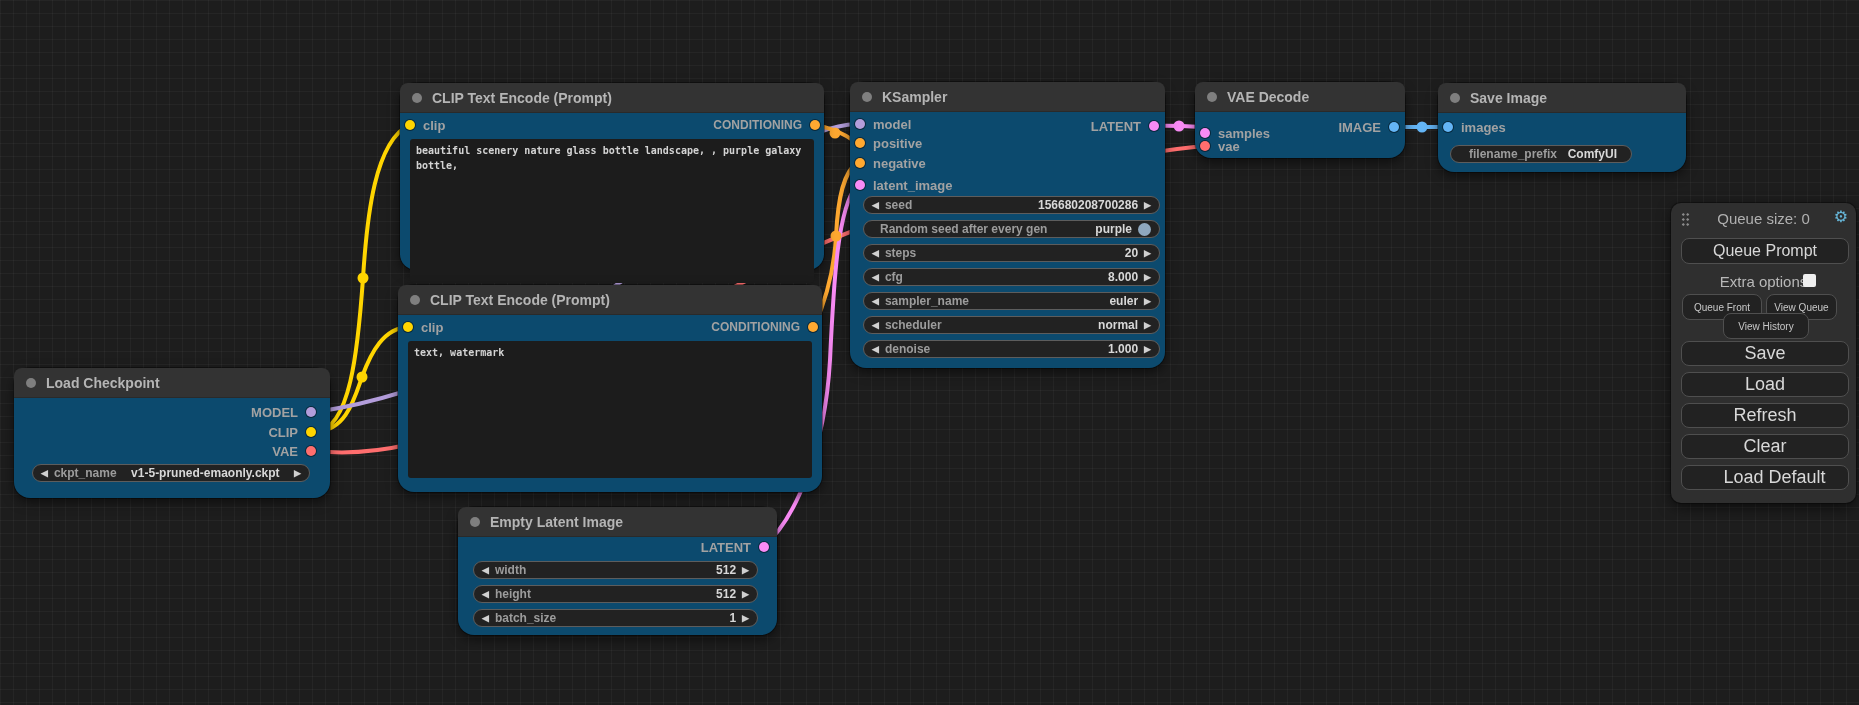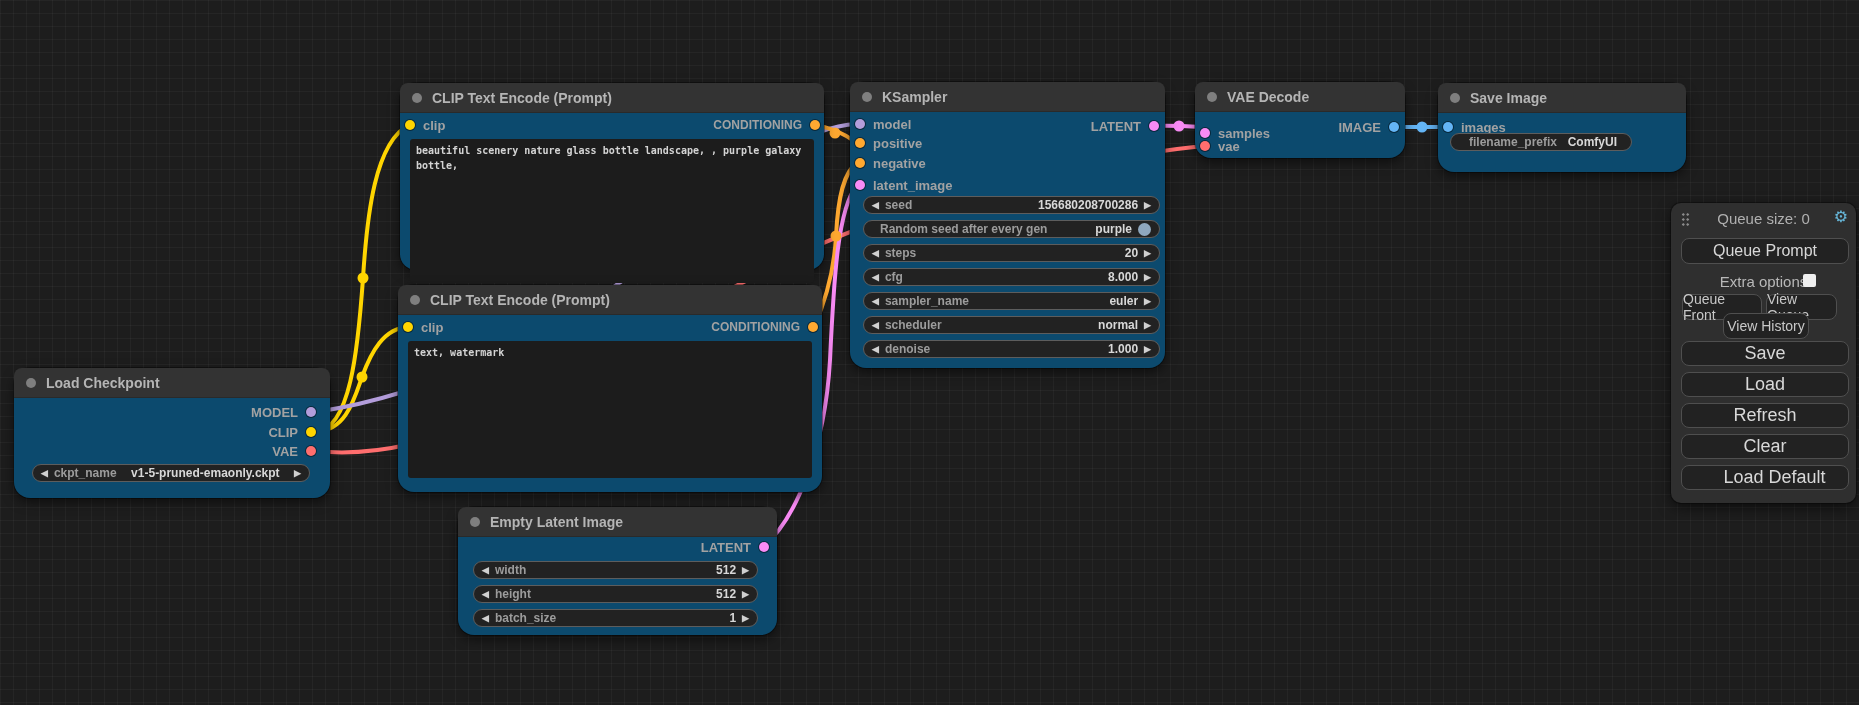--- a/index.html
+++ b/index.html
@@ -73,21 +73,21 @@
   .gear { position:absolute; right:8px; top:4px; font-size:16px; color:#66b6d8; cursor:pointer; }
   .btn {
     position:absolute; left:10px; width:168px; height:25px;
     background:#222222; border:1px solid #4f4f4f; border-radius:8px;
     color:#d8d8d8; font-size:18px; display:flex; align-items:center; justify-content:center;
     cursor:pointer;
   }
   .btn.primary { top:35px; font-size:16px; height:26px; }
   .smallbtn {
     position:absolute; height:26px; background:#222222; border:1px solid #4f4f4f;
-    border-radius:8px; color:#c8c8c8; font-size:14px;
+    border-radius:8px; color:#c8c8c8; font-size:10px;
     display:flex; align-items:center; justify-content:center; cursor:pointer;
   }
   .extra { position:absolute; left:0; top:70px; width:100%; text-align:center; color:#b8b8b8; font-size:15px; }
   .checkbox { position:absolute; left:132px; top:71px; width:13px; height:13px; background:#efefef; border-radius:2px; cursor:pointer; }
 </style>
 </head>
 <body>
 
 <svg class="wires" width="1859" height="705">
 
@@ -294,21 +294,21 @@
 
 <div class="node" style="left:1438px; top:83px; width:248px; height:89px;">
   <div class="ntitle">
     <span class="tdot"></span>
     <span>Save Image</span>
   </div>
   <div class="slot in" style="top:37px;">
     <span class="sdot c-image" style="margin-left:1px;"></span>
     <span>images</span>
   </div>
-  <div class="widget" style="left:12px; top:50px; width:182px;">
+  <div class="widget" style="left:12px; top:62px; width:182px;">
     <span class="wlabel" style="margin-left:10px;">filename_prefix</span>
     <span class="wvalue" style="margin-right:6px;">ComfyUI</span>
   </div>
 </div>
 
 <div class="menu">
   <div class="menu-head">
     <span class="drag-handle"></span>
     <span>Queue size: 0</span>
     <span class="gear">⚙</span>

